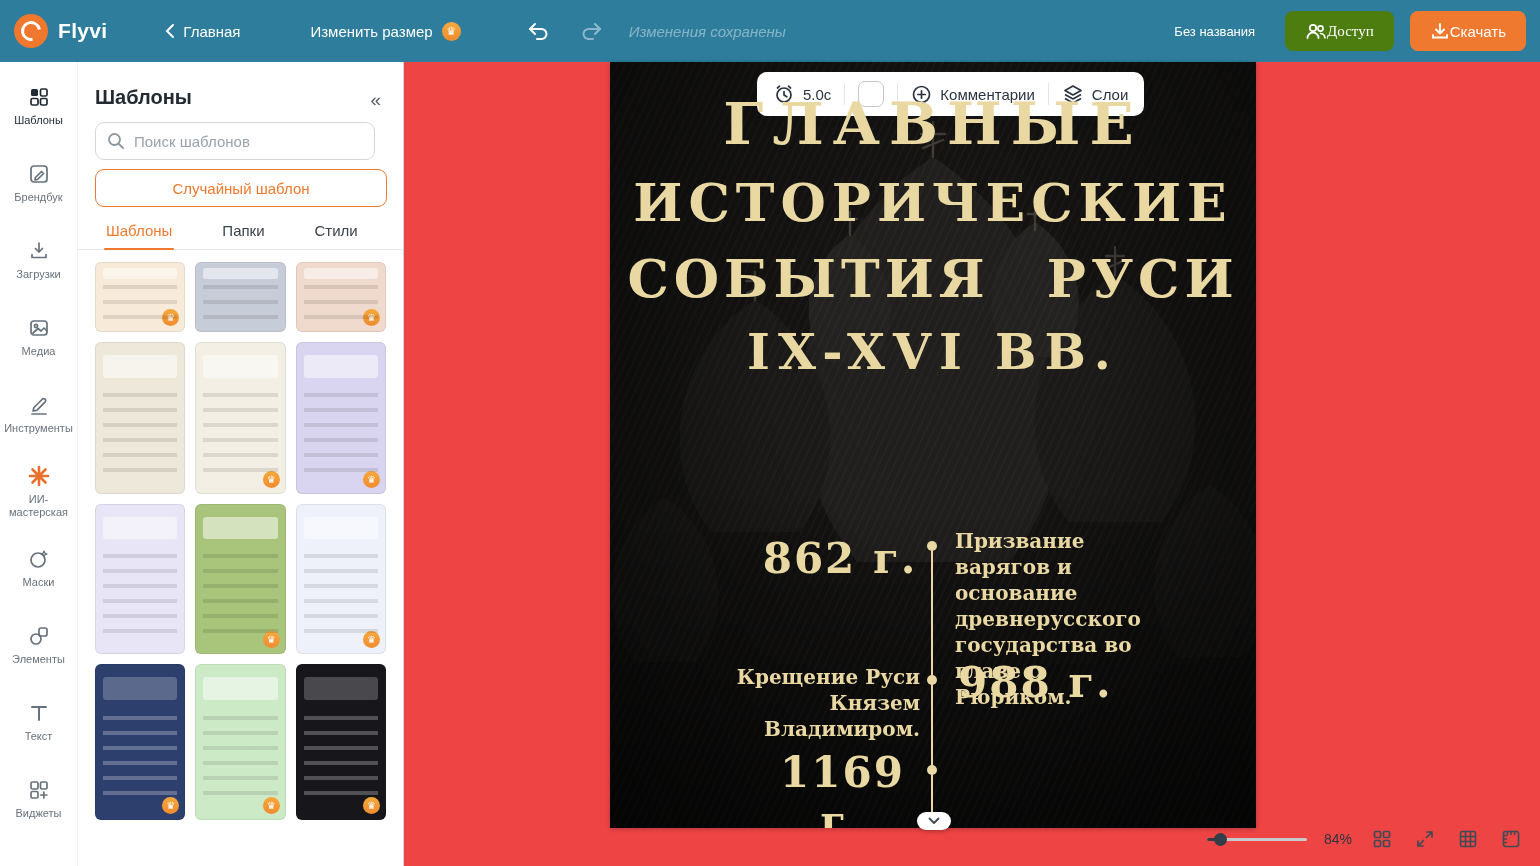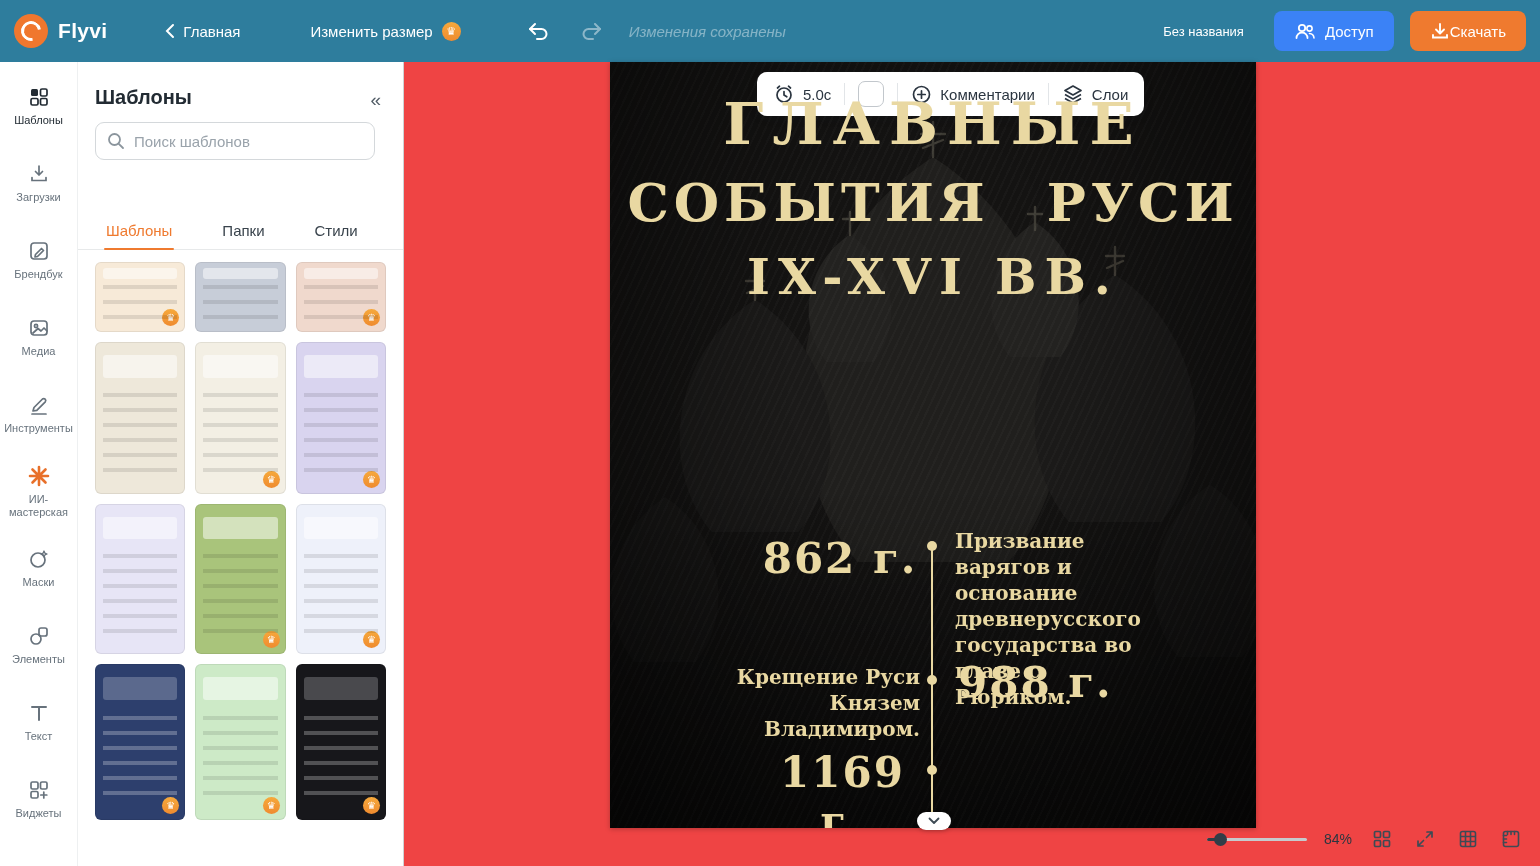--- a/index.html
+++ b/index.html
@@ -12,21 +12,21 @@
   .brand{font-size:21px;font-weight:bold;margin-left:10px;letter-spacing:.3px;}
   .tb-back{display:flex;align-items:center;gap:8px;margin-left:52px;background:none;border:none;color:#fff;font-size:15px;cursor:pointer;font-family:inherit;}
   .tb-resize{display:flex;align-items:center;gap:9px;margin-left:58px;background:none;border:none;color:#fff;font-size:15px;cursor:pointer;font-family:inherit;}
   .crown-badge-tb{width:19px;height:19px;border-radius:50%;background:linear-gradient(#f6a93c,#ef8b2f);display:flex;align-items:center;justify-content:center;font-size:11px;color:#fff;}
   .tb-undo{margin-left:56px;}
   .tb-redo{margin-left:20px;opacity:.45;}
   .icon-btn{background:none;border:none;padding:4px;cursor:pointer;display:flex;align-items:center;}
   .autosave{margin-left:22px;font-size:15px;font-style:italic;color:rgba(255,255,255,.42);}
   .tb-spacer{flex:1;}
   .doc-title{font-size:13px;margin-right:30px;}
-  .btn-access{display:flex;align-items:center;gap:9px;height:40px;padding:0 20px;border:none;border-radius:8px;background:#3b82f6;color:#fff;font-size:15px;cursor:pointer;font-family:Liberation Sans, sans-serif;margin-right:16px;}
+  .btn-access{display:flex;align-items:center;height:40px;padding:0 20px;border:none;border-radius:8px;background:#4d7c0f;color:#fff;font-size:15px;cursor:pointer;font-family:Liberation Serif, serif;margin-right:16px;}
   .btn-download{display:flex;align-items:center;height:40px;padding:0 20px;border:none;border-radius:8px;background:#ef7a2f;color:#fff;font-size:15px;cursor:pointer;font-family:inherit;}
 
   
   .rail{position:absolute;left:0;top:62px;width:78px;bottom:0;background:#fff;border-right:1px solid #eef0f1;padding-top:6px;box-sizing:border-box;display:flex;flex-direction:column;align-items:center;}
   .rail-item{width:100%;height:77px;display:flex;flex-direction:column;align-items:center;justify-content:center;gap:6px;color:#67727c;cursor:pointer;}
   .rail-item .rlb{font-size:11px;text-align:center;line-height:1.1;}
   .rail-item svg{stroke:#67727c;}
   .rail-item.active{color:#222b33;}
   .rail-item.active svg{stroke:#222b33;}
 
@@ -150,31 +150,31 @@
       <svg width="22" height="22" viewBox="0 0 22 22" fill="none" stroke-width="1.7">
           <rect x="3" y="3" width="7" height="7" rx="1.5" fill="currentColor" stroke="none" style="fill:#222b33"></rect>
           <rect x="12.5" y="3" width="6.5" height="7" rx="1.5"></rect>
           <rect x="3" y="12.5" width="7" height="6.5" rx="1.5"></rect>
           <rect x="12.5" y="12.5" width="6.5" height="6.5" rx="1.5"></rect>
         </svg>
       <span class="rlb">Шаблоны</span>
     </div>
     <div class="rail-item">
       <svg width="22" height="22" viewBox="0 0 22 22" fill="none" stroke-width="1.7">
+          <rect x="3" y="3" width="16" height="16" rx="3"></rect>
+          <path d="M7.5 14.5 L13.5 8.5 L15.5 10.5 L9.5 16.5 L7 17 Z" stroke-linejoin="round"></path>
+        </svg>
+      <span class="rlb">Брендбук</span>
+    </div>
+    <div class="rail-item">
+      <svg width="22" height="22" viewBox="0 0 22 22" fill="none" stroke-width="1.7">
           <path d="M11 3 V12 M7.5 8.5 L11 12 L14.5 8.5" stroke-linecap="round" stroke-linejoin="round"></path>
           <path d="M4 14.5 V17.5 H18 V14.5" stroke-linecap="round"></path>
         </svg>
       <span class="rlb">Загрузки</span>
-    </div>
-    <div class="rail-item">
-      <svg width="22" height="22" viewBox="0 0 22 22" fill="none" stroke-width="1.7">
-          <rect x="3" y="3" width="16" height="16" rx="3"></rect>
-          <path d="M7.5 14.5 L13.5 8.5 L15.5 10.5 L9.5 16.5 L7 17 Z" stroke-linejoin="round"></path>
-        </svg>
-      <span class="rlb">Брендбук</span>
     </div>
     <div class="rail-item">
       <svg width="22" height="22" viewBox="0 0 22 22" fill="none" stroke-width="1.7">
           <rect x="3" y="4" width="16" height="14" rx="3"></rect>
           <circle cx="8" cy="9" r="1.6"></circle>
           <path d="M5 16 L10 11.5 L13 14 L16 11 L19 14" stroke-linecap="round" stroke-linejoin="round"></path>
         </svg>
       <span class="rlb">Медиа</span>
     </div>
     <div class="rail-item">
@@ -224,20 +224,21 @@
   <div class="panel">
     <h2 class="panel-title">Шаблоны</h2>
     <button class="panel-collapse">«</button>
     <div class="search-wrap">
       <svg width="20" height="20" viewBox="0 0 20 20">
           <circle cx="8.5" cy="8.5" r="5.5" fill="none" stroke="#8b959d" stroke-width="1.8"></circle>
           <path d="M12.8 12.8 L17 17" stroke="#8b959d" stroke-width="1.8" stroke-linecap="round"></path>
         </svg>
       <input class="search-input" type="text" placeholder="Поиск шаблонов" style="">
     </div>
+    <button class="random-btn">Случайный шаблон</button>
     <div class="tabs">
       <button class="tab active">Шаблоны</button>
       <button class="tab">Папки</button>
       <button class="tab">Стили</button>
     </div>
     <div class="thumb-grid">
       <div class="thumb" style="background: rgb(247, 234, 216);">
           <span class="crown">♛</span>
         </div>
       <div class="thumb" style="background: rgb(199, 205, 216);"></div>
@@ -303,20 +304,21 @@
             <stop offset="0.55" stop-color="#000000" stop-opacity="0"></stop>
             <stop offset="1" stop-color="#000000" stop-opacity="0.45"></stop>
           </linearGradient>
         </defs>
       </svg>
       <div class="texture"></div>
       <div class="vignette"></div>
 
       <div class="p-title">
         <span class="tl tl1">ГЛАВНЫЕ</span>
+        <span class="tl tl2">ИСТОРИЧЕСКИЕ</span>
         <span class="tl tl3">СОБЫТИЯ РУСИ</span>
         <span class="tl tl4">IX-XVI ВВ.</span>
       </div>
 
       <div class="timeline-line"></div>
       <div class="t-dot dot1"></div>
       <div class="t-dot dot2"></div>
       <div class="t-dot dot3"></div>
 
       <div class="ev-year y1">862 г.</div>

